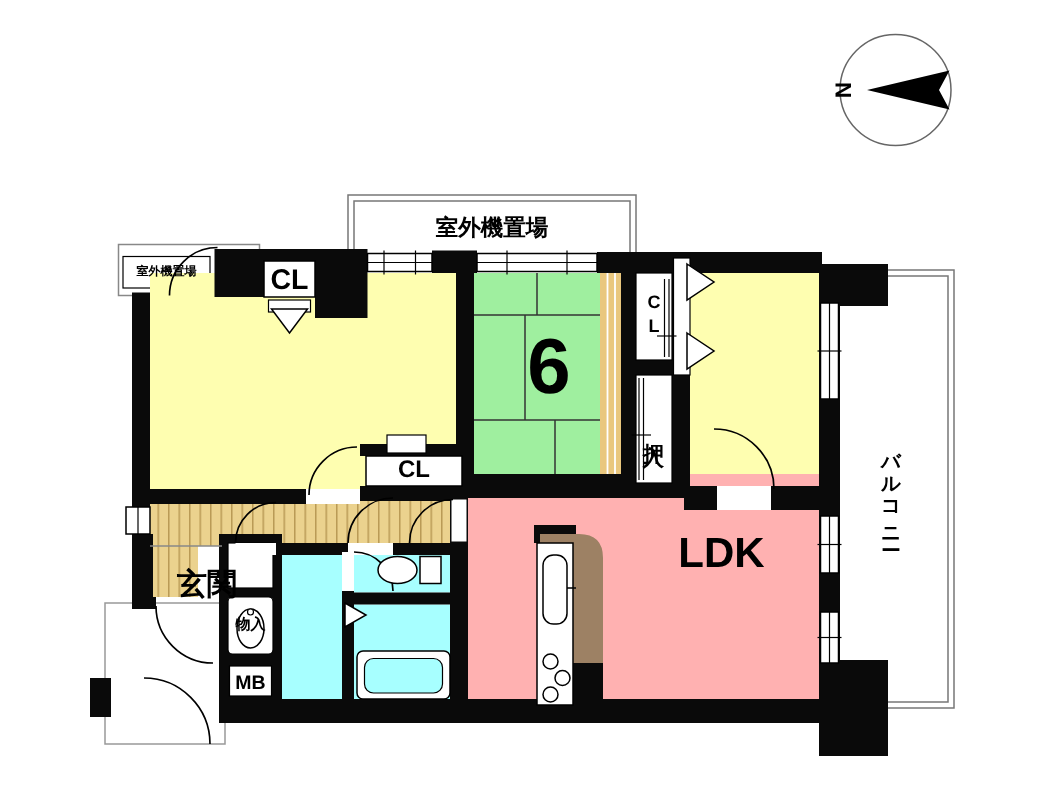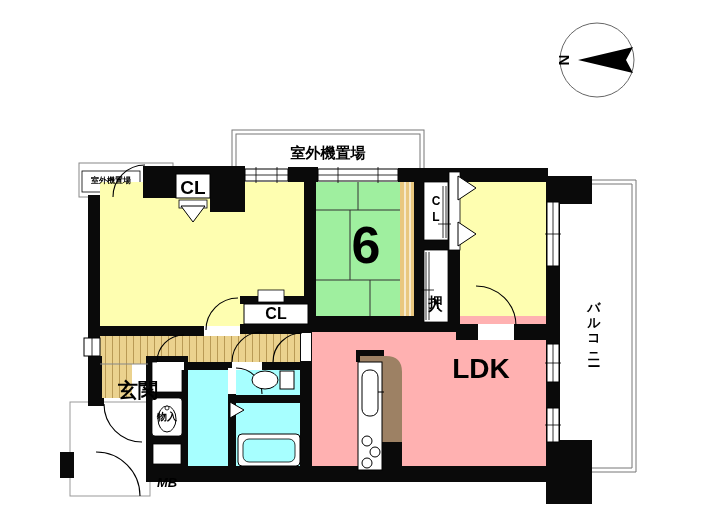--- a/index.html
+++ b/index.html
@@ -229,17 +229,17 @@
 </div>
 
 
 <div class="lbl" style="left:481px; top:369px; font-size:28px;">LDK</div>
 
 
 <div class="lbl" style="left:126px; top:390px; font-size:20px;margin-left:12px;">玄関</div>
 
 <div class="lbl" style="left:167px; top:377px; font-size:10px; letter-spacing:0;margin-top:40px;">物入</div>
 
-<div class="lbl" style="left:167px; top:482px; font-size:13px;font-style:italic;">MB</div>
+<div class="lbl" style="left:167px; top:455px; font-size:13px;">MB</div>
 
 <div class="lbl vert" style="left:594px; top:327px; font-size:13px;">バルコニー</div>
 
 </div>
 
 </body></html>

